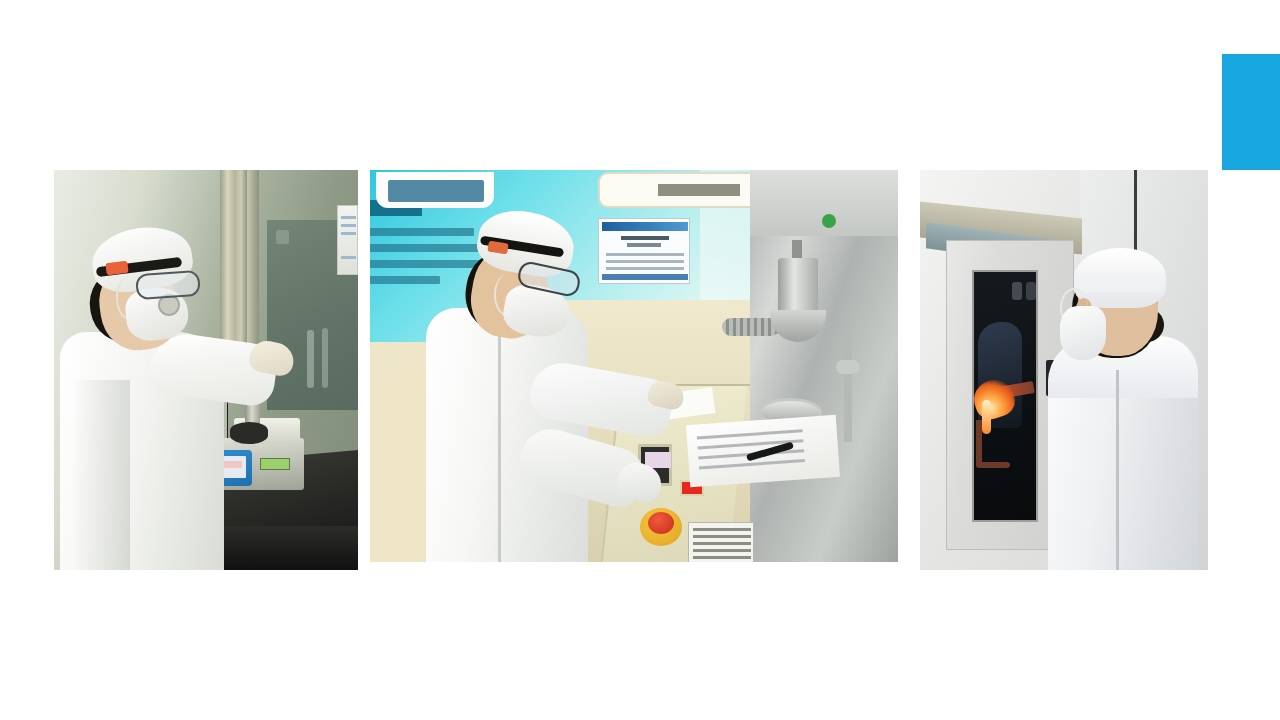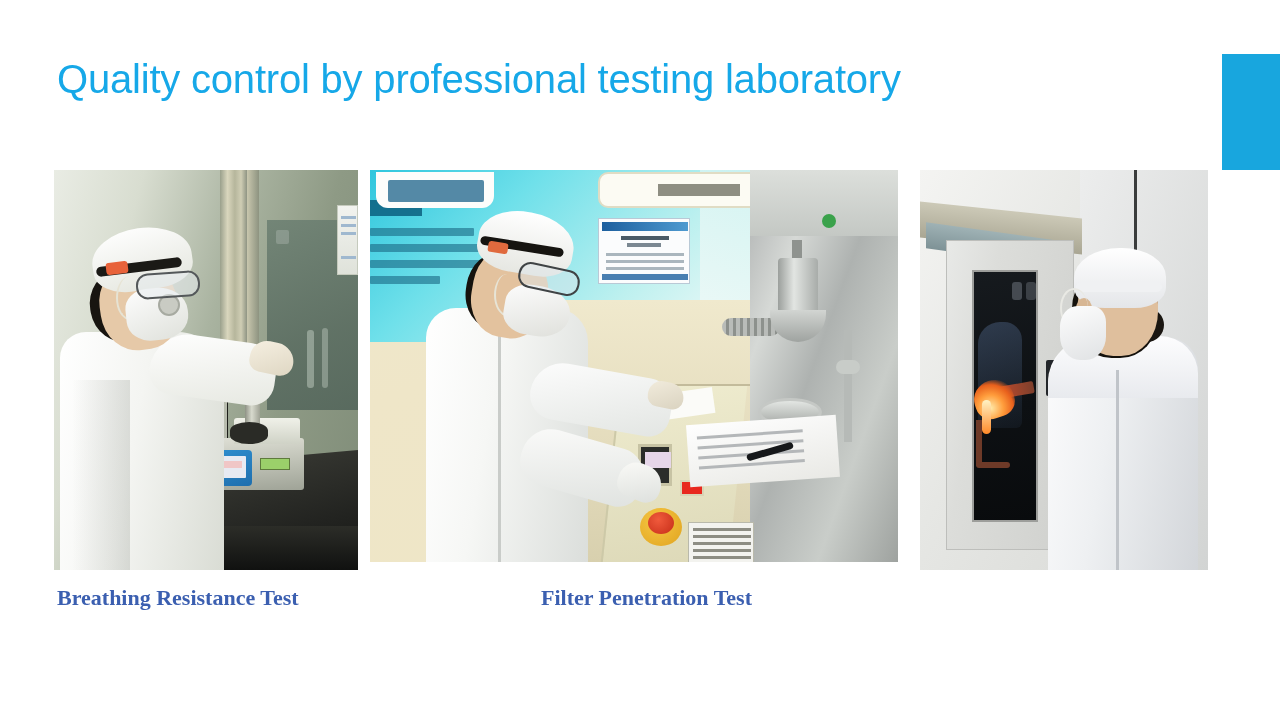--- a/index.html
+++ b/index.html
@@ -535,21 +535,20 @@
   }
   .cap-1 { left:57px;  top:585px; }
   .cap-2 { left:541px; top:585px; }
   .cap-3 { left:942px; top:585px; }
 </style>
 </head>
 <body>
 
 <div class="slide">
 
-  <div class="slide-title">Quality control by professional testing laboratory</div>
 
   <div class="accent-block"></div>
 
   <div class="photo photo-1">
     <div class="scene">
       <div class="el p1-wall"></div>
       <div class="el p1-pillar"></div>
       <div class="el p1-pillar2"></div>
       <div class="el p1-glass"></div>
       <div class="el p1-glass-sh"></div>
@@ -711,16 +710,14 @@
       <div class="el p3-bun"></div>
       <div class="el p3-head"></div>
       <div class="el p3-cap"></div>
       <div class="el p3-cap-rim"></div>
       <div class="el p3-ear"></div>
       <div class="el p3-strap3"></div>
       <div class="el p3-mask3"></div>
     </div>
   </div>
 
-  <div class="caption cap-1">Breathing Resistance Test</div>
-  <div class="caption cap-2">Filter Penetration Test</div>
 
 </div>
 
 </body></html>

